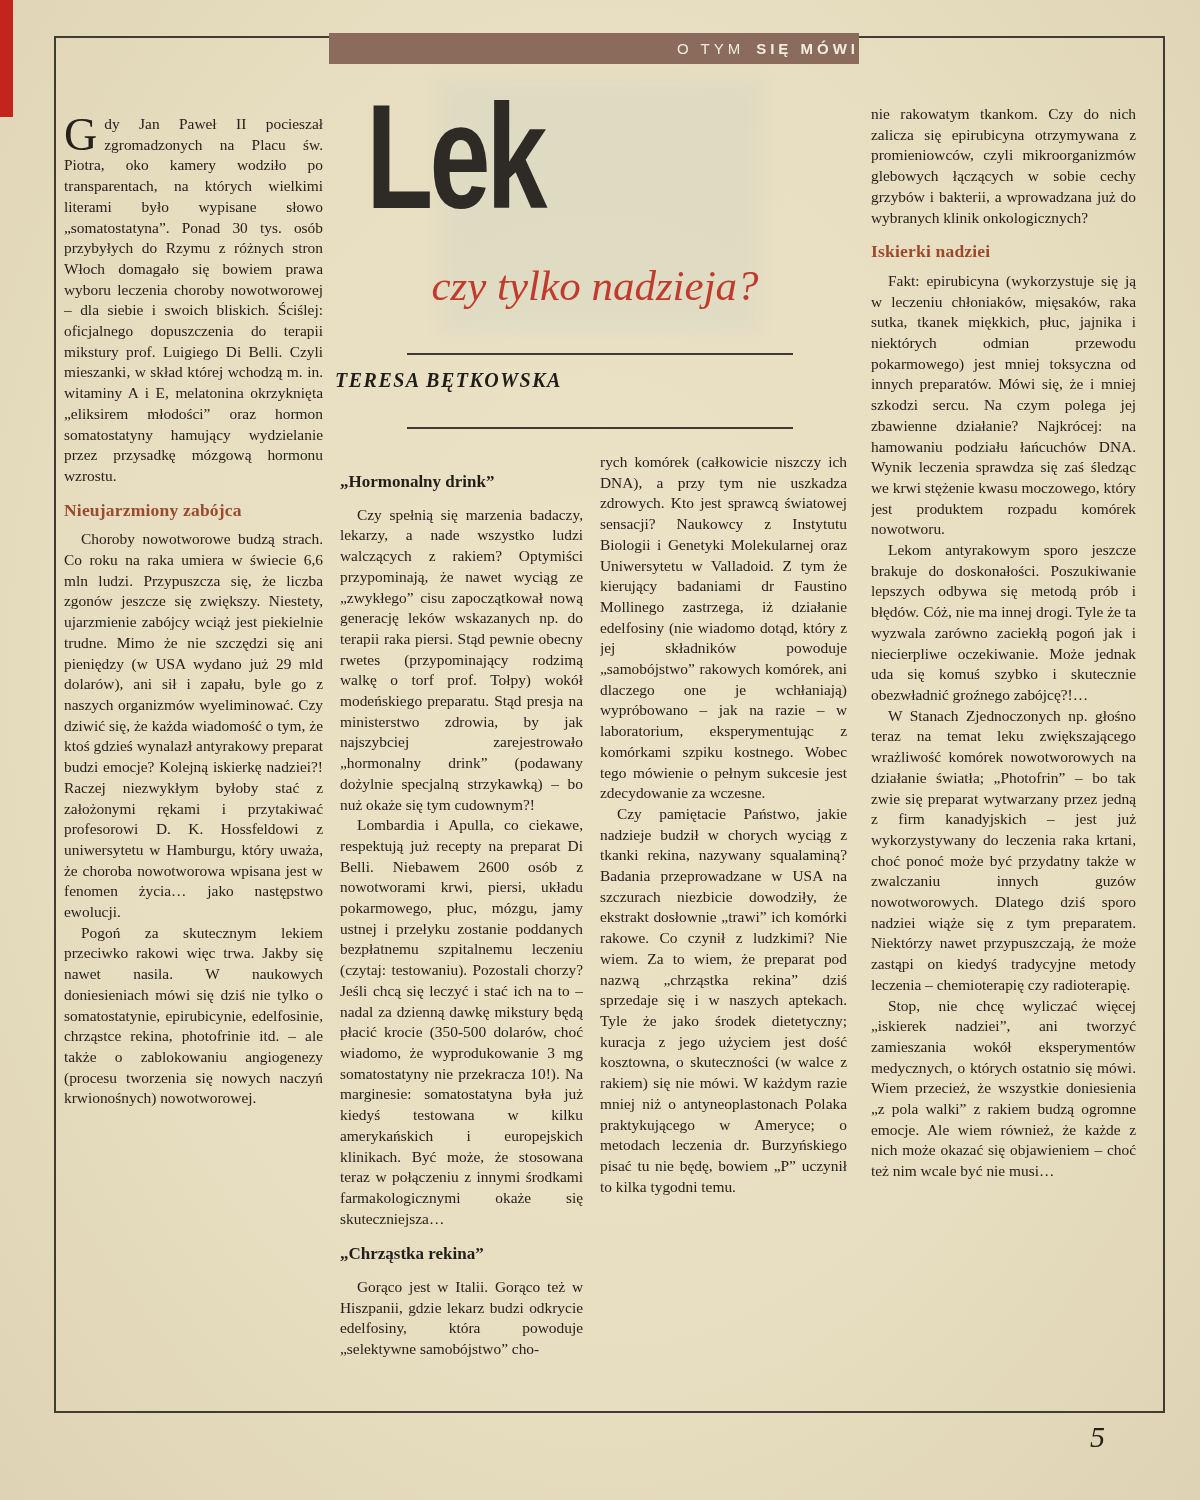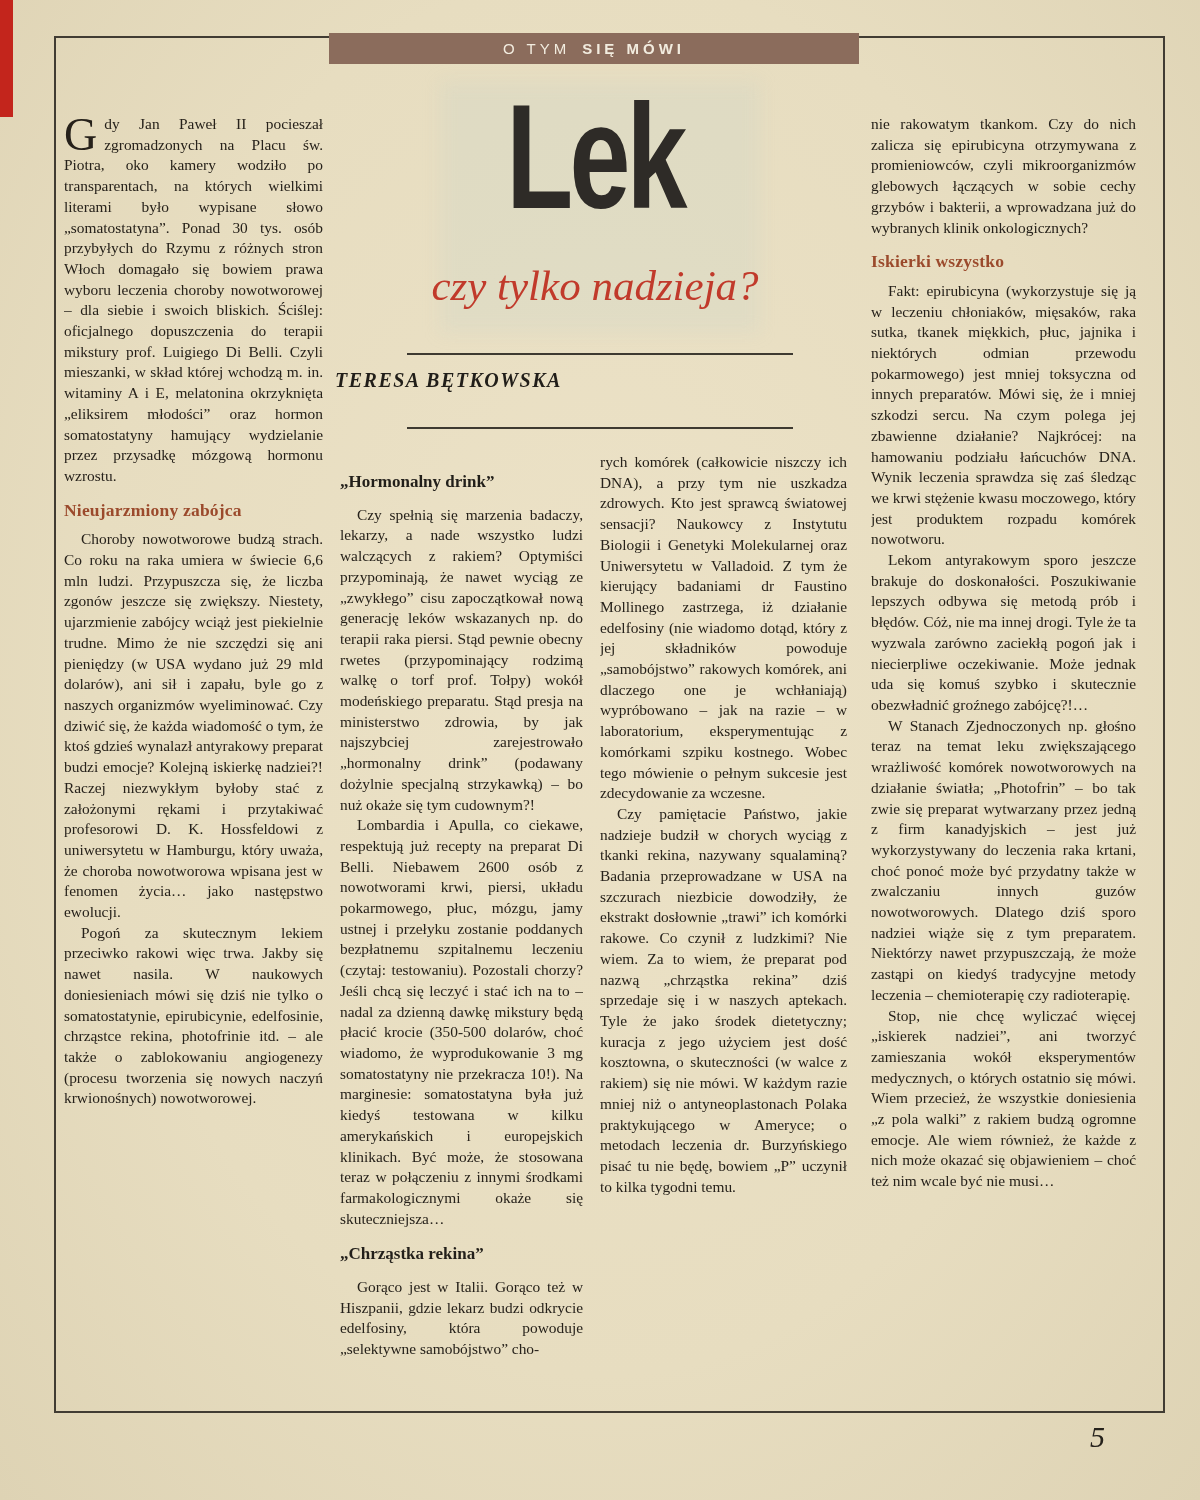--- a/index.html
+++ b/index.html
@@ -15,27 +15,27 @@
   .frame{
     position:absolute;left:54px;top:36px;width:1111px;height:1377px;
     border:2px solid #413c33;box-sizing:border-box;pointer-events:none;
   }
   .ghost{
     position:absolute;left:440px;top:82px;width:320px;height:250px;
     background:rgba(183,203,207,0.16);filter:blur(9px);
   }
   .kicker{
     position:absolute;left:329px;top:33px;width:530px;height:31px;
-    background:#8b6c5c;display:flex;align-items:center;justify-content:center;gap:12px;
+    background:#8b6c5c;display:flex;align-items:center;justify-content:flex-end;gap:12px;
     font-family:"Liberation Sans", sans-serif;color:#f2ecdf;
     font-size:15px;letter-spacing:4px;
   }
   .kick-reg{font-weight:400;}
   .kick-bold{font-weight:700;}
-  .lek{position:absolute;left:335px;top:88px;width:520px;text-align:center;}
+  .lek{position:absolute;left:335px;top:88px;width:520px;text-align:left;}
   .lek-text{
     display:inline-block;font-family:"Liberation Sans", sans-serif;font-weight:700;
     font-size:148px;line-height:138px;letter-spacing:-5px;color:#2e2b27;
     transform:scaleX(0.74);transform-origin:center top;
   }
   .subtitle{
     position:absolute;left:335px;top:256px;width:520px;text-align:center;
     font-style:italic;font-size:43px;line-height:60px;color:#c13a2b;
     font-family:"Liberation Serif", serif;white-space:nowrap;
   }
@@ -45,21 +45,21 @@
   .byline{
     position:absolute;left:335px;top:369px;width:520px;
     font-style:italic;font-weight:700;font-size:20px;letter-spacing:1.5px;color:#211e19;
   }
   .col{
     position:absolute;overflow:hidden;
     font-size:15.4px;line-height:20.7px;text-align:justify;
     hyphens:auto;-webkit-hyphens:auto;
   }
   .col-left{left:64px;top:114px;width:259px;height:1288px;}
-  .col-right{left:871px;top:114px;width:265px;height:1288px;}
+  .col-right{left:871px;top:104px;width:265px;height:1288px;}
   .col-mid1{left:340px;top:470px;width:243px;height:950px;}
   .col-mid2{left:600px;top:452px;width:247px;height:950px;}
   .para{margin:0;}
   .indent{text-indent:17px;}
   .dropcap{
     float:left;font-size:46px;line-height:38px;padding:2px 7px 0 0;
     font-weight:400;color:#26211a;
   }
   .sec-head{
     margin:13px 0 9px;font-size:17.5px;font-weight:700;color:#9b4a2c;letter-spacing:0.2px;
@@ -109,21 +109,21 @@
     <p class="para indent">Gorąco jest w Italii. Gorąco też w Hiszpanii, gdzie lekarz budzi odkrycie edelfosiny, która powoduje „selektywne samobójstwo” cho-</p>
   </div>
 
   <div class="col col-mid2">
     <p class="para">rych komórek (całkowicie niszczy ich DNA), a przy tym nie uszkadza zdrowych. Kto jest sprawcą światowej sensacji? Naukowcy z Instytutu Biologii i Genetyki Molekularnej oraz Uniwersytetu w Valladoid. Z tym że kierujący badaniami dr Faustino Mollinego zastrzega, iż działanie edelfosiny (nie wiadomo dotąd, który z jej składników powoduje „samobójstwo” rakowych komórek, ani dlaczego one je wchłaniają) wypróbowano – jak na razie – w laboratorium, eksperymentując z komórkami szpiku kostnego. Wobec tego mówienie o pełnym sukcesie jest zdecydowanie za wczesne.</p>
     <p class="para indent">Czy pamiętacie Państwo, jakie nadzieje budził w chorych wyciąg z tkanki rekina, nazywany squalaminą? Badania przeprowadzane w USA na szczurach niezbicie dowodziły, że ekstrakt dosłownie „trawi” ich komórki rakowe. Co czynił z ludzkimi? Nie wiem. Za to wiem, że preparat pod nazwą „chrząstka rekina” dziś sprzedaje się i w naszych aptekach. Tyle że jako środek dietetyczny; kuracja z jego użyciem jest dość kosztowna, o skuteczności (w walce z rakiem) się nie mówi. W każdym razie mniej niż o antyneoplastonach Polaka praktykującego w Ameryce; o metodach leczenia dr. Burzyńskiego pisać tu nie będę, bowiem „P” uczynił to kilka tygodni temu.</p>
   </div>
 
   <div class="col col-right">
     <p class="para">nie rakowatym tkankom. Czy do nich zalicza się epirubicyna otrzymywana z promieniowców, czyli mikroorganizmów glebowych łączących w sobie cechy grzybów i bakterii, a wprowadzana już do wybranych klinik onkologicznych?</p>
-    <h3 class="sec-head">Iskierki wszystko</h3>
+    <h3 class="sec-head">Iskierki nadziei</h3>
     <p class="para indent">Fakt: epirubicyna (wykorzystuje się ją w leczeniu chłoniaków, mięsaków, raka sutka, tkanek miękkich, płuc, jajnika i niektórych odmian przewodu pokarmowego) jest mniej toksyczna od innych preparatów. Mówi się, że i mniej szkodzi sercu. Na czym polega jej zbawienne działanie? Najkrócej: na hamowaniu podziału łańcuchów DNA. Wynik leczenia sprawdza się zaś śledząc we krwi stężenie kwasu moczowego, który jest produktem rozpadu komórek nowotworu.</p>
     <p class="para indent">Lekom antyrakowym sporo jeszcze brakuje do doskonałości. Poszukiwanie lepszych odbywa się metodą prób i błędów. Cóż, nie ma innej drogi. Tyle że ta wyzwala zarówno zaciekłą pogoń jak i niecierpliwe oczekiwanie. Może jednak uda się komuś szybko i skutecznie obezwładnić groźnego zabójcę?!…</p>
     <p class="para indent">W Stanach Zjednoczonych np. głośno teraz na temat leku zwiększającego wrażliwość komórek nowotworowych na działanie światła; „Photofrin” – bo tak zwie się preparat wytwarzany przez jedną z firm kanadyjskich – jest już wykorzystywany do leczenia raka krtani, choć ponoć może być przydatny także w zwalczaniu innych guzów nowotworowych. Dlatego dziś sporo nadziei wiąże się z tym preparatem. Niektórzy nawet przypuszczają, że może zastąpi on kiedyś tradycyjne metody leczenia – chemioterapię czy radioterapię.</p>
     <p class="para indent">Stop, nie chcę wyliczać więcej „iskierek nadziei”, ani tworzyć zamieszania wokół eksperymentów medycznych, o których ostatnio się mówi. Wiem przecież, że wszystkie doniesienia „z pola walki” z rakiem budzą ogromne emocje. Ale wiem również, że każde z nich może okazać się objawieniem – choć też nim wcale być nie musi…</p>
   </div>
 
   <div class="page-num">5</div>
 
 </div>
 

